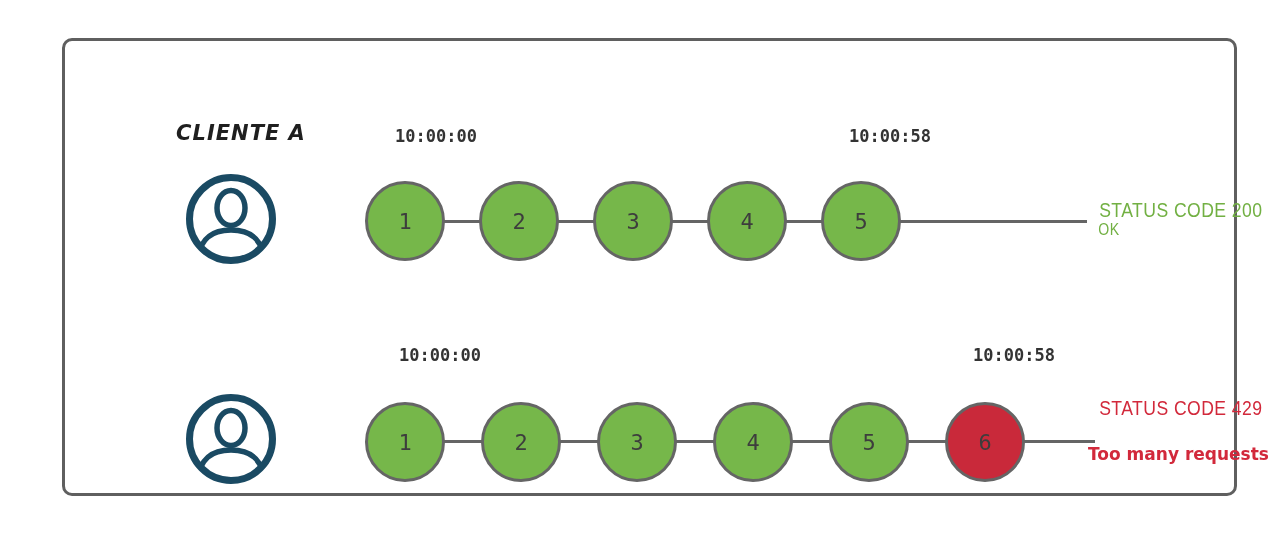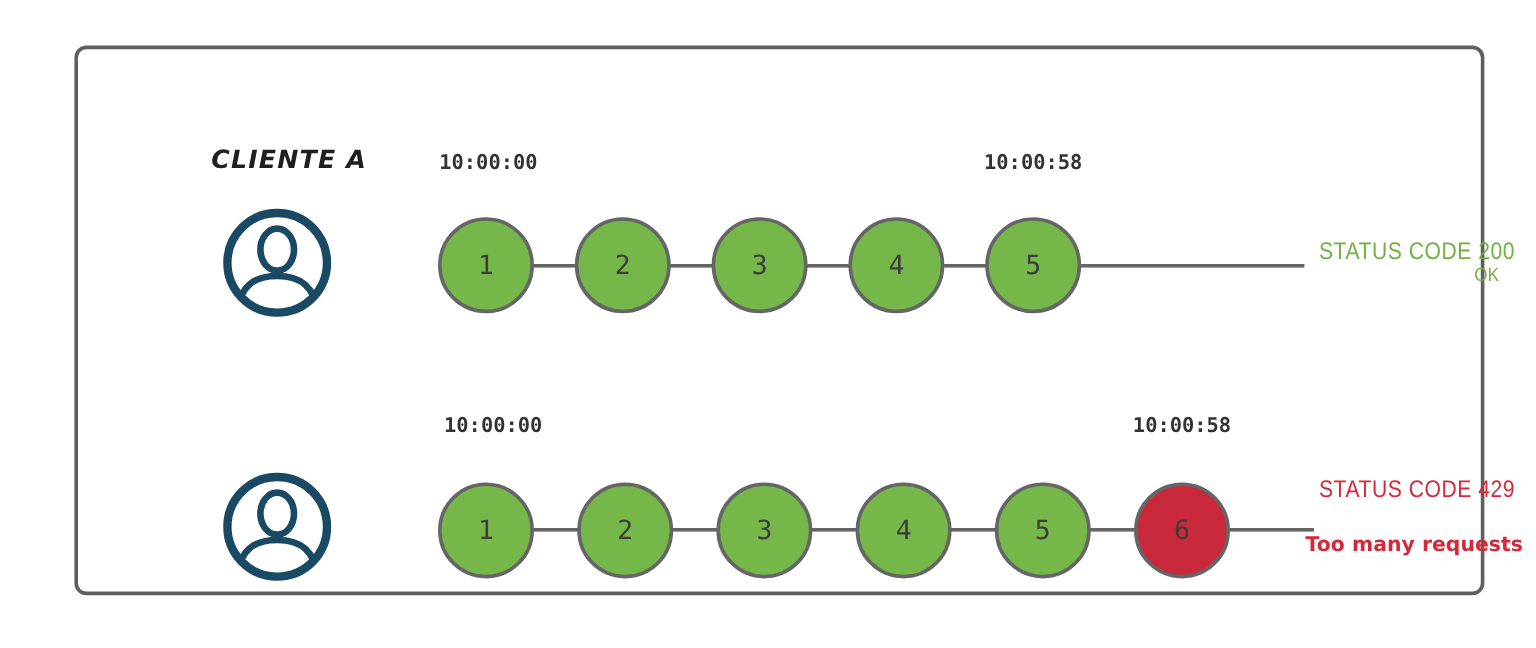--- a/index.html
+++ b/index.html
@@ -16,42 +16,42 @@
     position:absolute;width:160px;text-align:center;
     font-family:"DejaVu Sans",sans-serif;font-weight:bold;font-style:italic;
     font-size:21px;letter-spacing:1px;color:#1f1f1f;
   }
   .label-a{left:96px;top:80px;}
   .label-b{left:88px;top:300px;}
   .avatar{position:absolute;left:118px;width:96px;height:96px;}
   .avatar-a{top:130px;}
   .avatar-b{top:350px;}
   .timestamp{
-    position:absolute;width:140px;text-align:center;
+    position:absolute;width:140px;text-align:right;
     font-family:"DejaVu Sans Mono",monospace;font-weight:bold;font-size:17px;color:#333;
   }
   .ts-a{top:85px;}
   .ts-b{top:304px;}
   .ts-a-start{left:272px;}
   .ts-a-end{left:726px;}
   .ts-b-start{left:276px;}
   .ts-b-end{left:850px;}
   .timeline-line{position:absolute;height:3px;background:var(--line-gray,#656565);}
   .line-a{left:340px;top:179px;width:682px;}
   .line-b{left:340px;top:399px;width:690px;}
   .request-circle{
     position:absolute;width:80px;height:80px;border-radius:50%;
     border:3px solid var(--line-gray,#656565);box-sizing:border-box;
     display:flex;align-items:center;justify-content:center;
     font-family:"DejaVu Sans Mono",monospace;font-size:22px;color:#3d3d3d;
   }
   .request-circle.success{background:var(--green,#76b74a);}
   .request-circle.limited{background:var(--red,#c9293a);}
   .status-block{
-    position:absolute;left:1023px;width:172px;text-align:right;line-height:1.0;
+    position:absolute;left:1023px;width:172px;text-align:left;line-height:1.0;
   }
   .status-a{top:159px;color:var(--green-text,#72b043);}
   .status-b{top:357px;color:var(--red-text,#d2293b);}
   .status-line1{
     display:inline-block;font-size:20px;letter-spacing:0.5px;white-space:nowrap;
     transform:scaleX(0.88);transform-origin:center;
   }
   .status-line2{display:block;margin-top:2px;}
   .status-a .status-line2{font-size:16px;letter-spacing:0.5px;}
   .status-b .status-line2{

